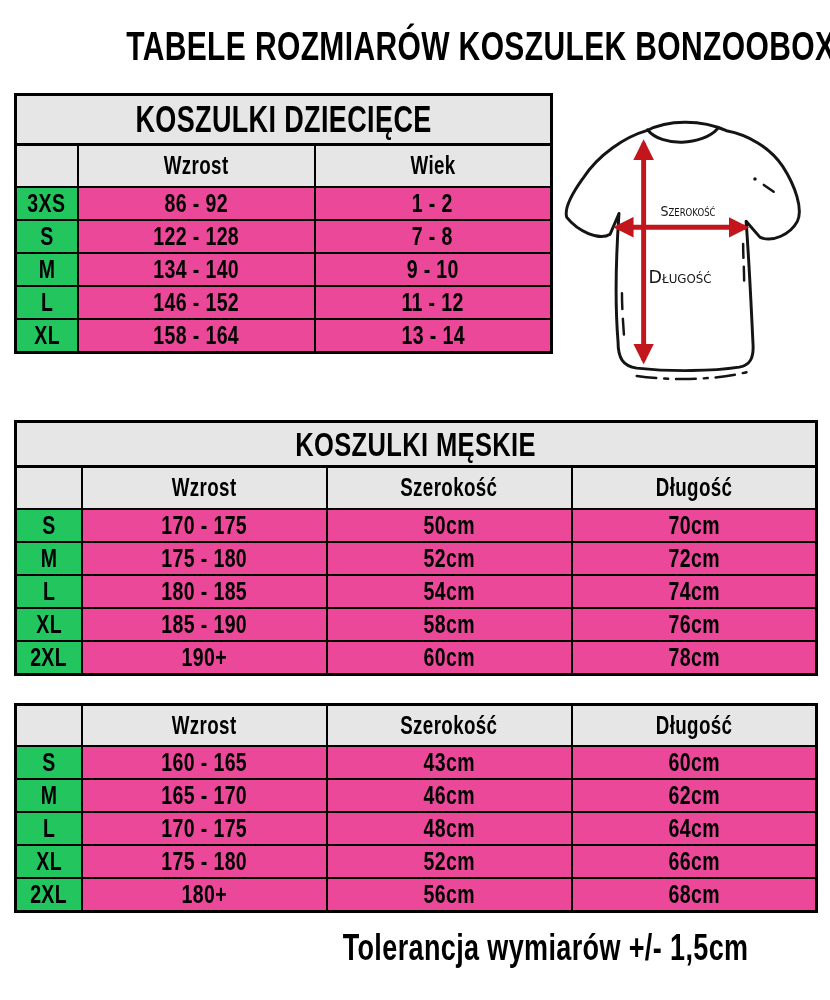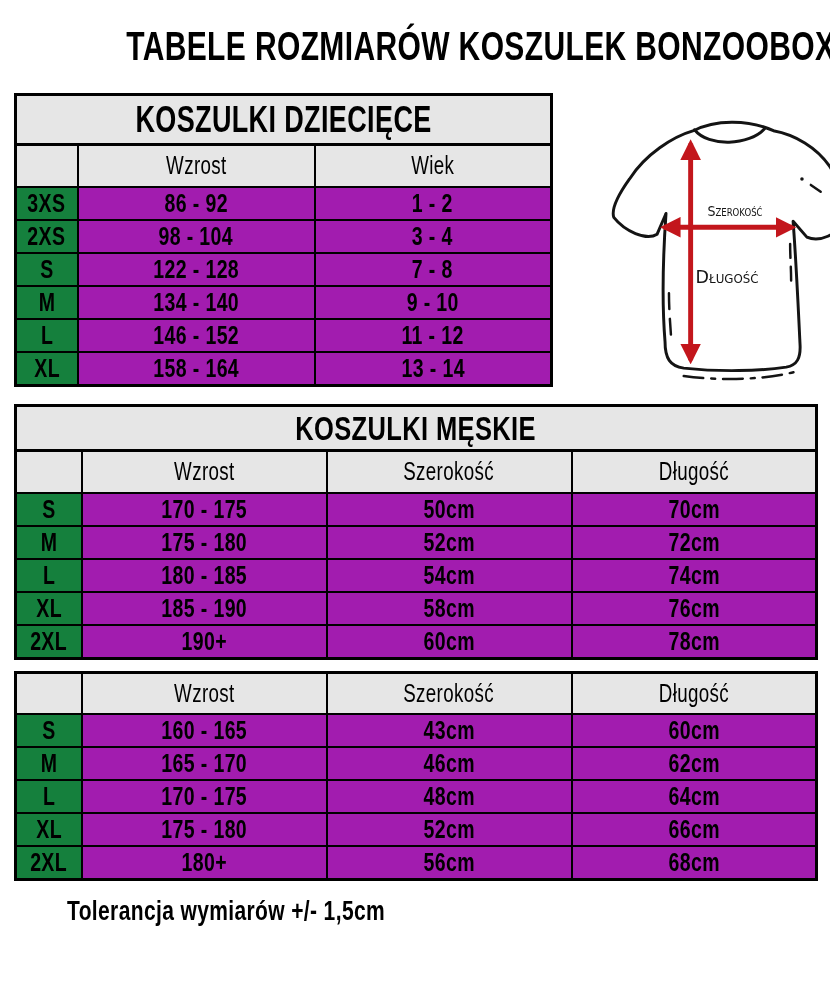--- a/index.html
+++ b/index.html
@@ -24,21 +24,20 @@
     font-size: 40px;
     font-weight: bold;
     line-height: 1;
     margin: 26px 0 0 0;
   }
   .content { padding: 0 14px; }
   .top-section {
     display: flex;
     align-items: flex-start;
     margin-top: 27px;
-    gap: 47px;
   }
   table.tbl {
     border-collapse: collapse;
     table-layout: fixed;
     border: 3px solid #000;
   }
   .tbl th, .tbl td {
     border: 2px solid #000;
     text-align: center;
     vertical-align: middle;
@@ -49,46 +48,46 @@
     background: #e6e6e6;
     height: 50px;
     font-size: 36px;
     font-weight: bold;
     border-bottom-width: 3px;
   }
   .head-row th {
     background: #e6e6e6;
     height: 42px;
     font-size: 25px;
-    font-weight: normal;
+    font-weight: bold;
   }
   .data-row td {
     height: 31px;
     font-size: 26px;
     font-weight: bold;
   }
-  .data-row td.size { background: #15803d; }
-  .data-row td.val  { background: #a21caf; }
+  .data-row td.size { background: #22c55e; }
+  .data-row td.val  { background: #ec4899; }
   .tbl-children { width: 536px; }
-  .tbl-wide { width: 801px; margin-top: 11px; }
+  .tbl-wide { width: 801px; margin-top: 27px; }
   .tbl-wide .title-row td { height: 45px; font-size: 34px; }
   .diagram-wrap {
     flex: 1;
     display: flex;
     justify-content: center;
   }
   svg.tshirt { display: block; margin-top: 2px; }
   .hand {
     font-family: "DejaVu Sans", sans-serif;
     font-variant: small-caps;
     fill: #141414;
   }
   .footer-note {
-    text-align: left;
-    font-size: 28px;
+    text-align: right;
+    font-size: 36px;
     font-weight: bold;
     margin-top: 14px;
   }
 </style>
 </head>
 <body>
 
 <h1 class="page-title"><span class="cond">TABELE ROZMIARÓW KOSZULEK BONZOOBOX.PL</span></h1>
 
 <div class="content">
@@ -107,25 +106,20 @@
       </tr>
       <tr class="head-row">
         <th></th>
         <th><span class="cond">Wzrost</span></th>
         <th><span class="cond">Wiek</span></th>
       </tr>
       <tr class="data-row">
         <td class="size"><span class="cond">3XS</span></td>
         <td class="val"><span class="cond">86 - 92</span></td>
         <td class="val"><span class="cond">1 - 2</span></td>
-      </tr>
-      <tr class="data-row">
-        <td class="size"><span class="cond">2XS</span></td>
-        <td class="val"><span class="cond">98 - 104</span></td>
-        <td class="val"><span class="cond">3 - 4</span></td>
       </tr>
       <tr class="data-row">
         <td class="size"><span class="cond">S</span></td>
         <td class="val"><span class="cond">122 - 128</span></td>
         <td class="val"><span class="cond">7 - 8</span></td>
       </tr>
       <tr class="data-row">
         <td class="size"><span class="cond">M</span></td>
         <td class="val"><span class="cond">134 - 140</span></td>
         <td class="val"><span class="cond">9 - 10</span></td>

